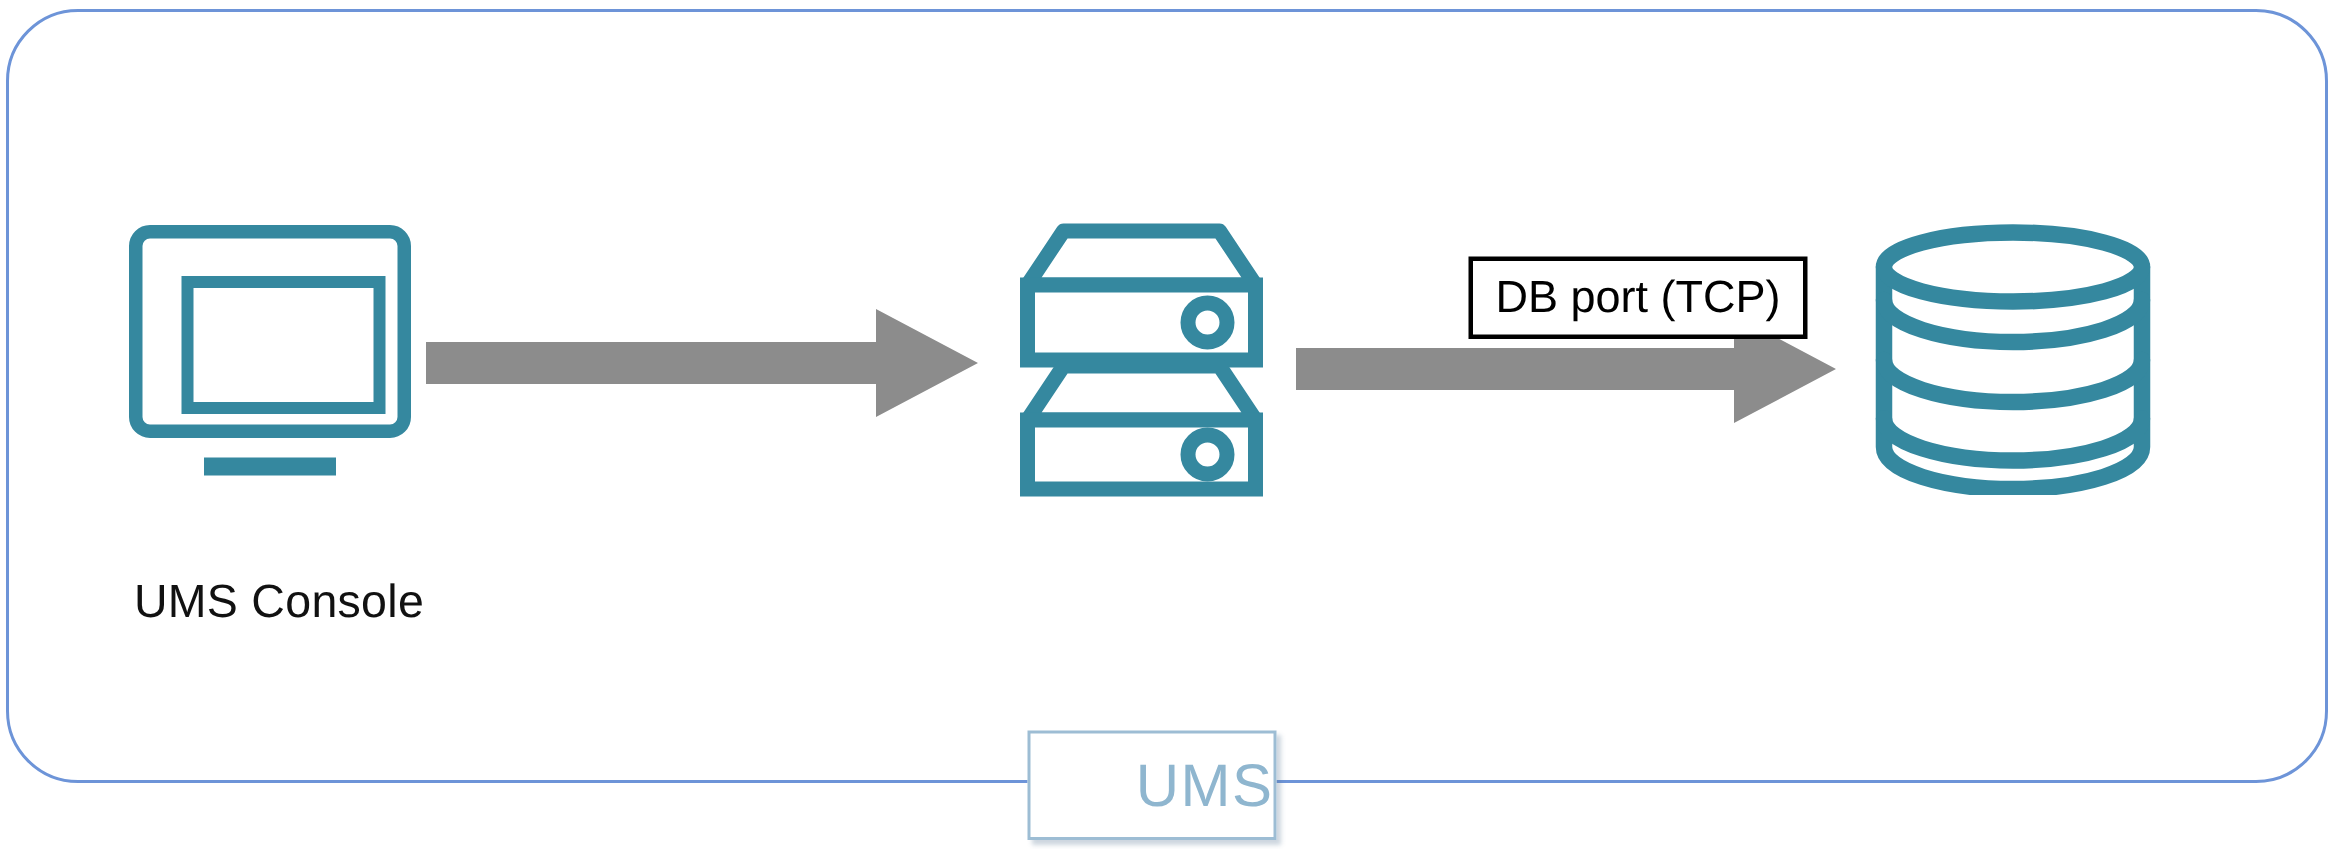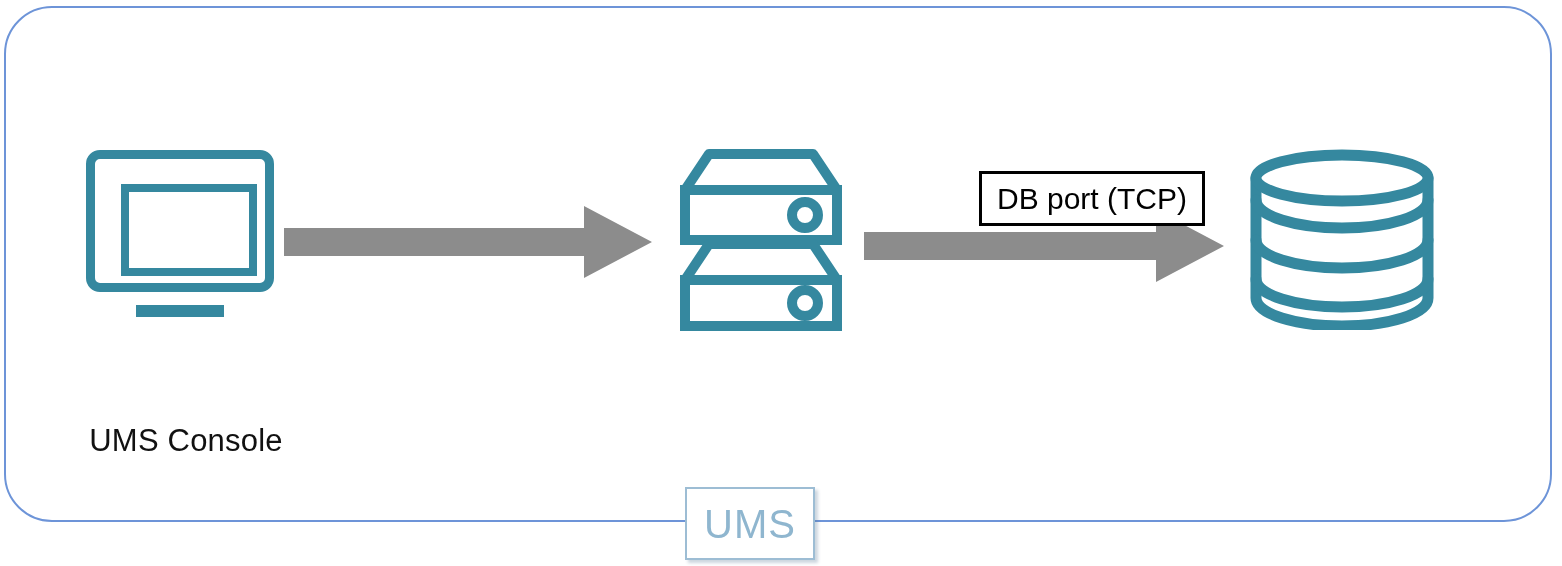--- a/index.html
+++ b/index.html
@@ -87,28 +87,28 @@
     white-space: nowrap;
     padding: 0 10px;
   }
   .port-label-1 { left: 481px; top: 140px; width: 158px; height: 55px; }
   .port-label-2 { left: 979px; top: 146px; width: 226px; height: 55px; margin-top: 25px; }
   
   .ums-badge {
     position: absolute;
     left: 685px;
     top: 487px;
-    width: 130px;
+    width: 166px;
     height: 73px;
     border: 2px solid #9dbdd4;
     background: #ffffff;
     box-sizing: border-box;
     display: flex;
     align-items: center;
-    justify-content: center;
+    justify-content: flex-end;
     box-shadow: 3px 3px 3px rgba(90,120,150,0.30);
   }
   .ums-badge-text {
     font-size: 40px;
     color: #8fb6cf;
     letter-spacing: 1px;
     line-height: 1;
     font-family: "Liberation Sans", sans-serif;
   }
 </style>
@@ -118,21 +118,21 @@
 <div class="canvas">
 
   <div class="diagram-frame"></div>
 
   <div class="node monitor-wrap">
     <div class="monitor-outer">
       <div class="monitor-screen"></div>
     </div>
     <div class="monitor-stand"></div>
   </div>
-  <div class="node-caption" style="left:36px; top:383px; width:300px;margin-top:40px;">UMS Console</div>
+  <div class="node-caption" style="left:36px; top:383px; width:300px;">UMS Console</div>
 
   <div class="node server-wrap">
     <svg width="196" height="192" viewBox="0 0 196 192">
 
       <path d="M22,50 L46,14 L150,14 L174,50 Z" fill="#ffffff" stroke="#35889f" stroke-width="10" stroke-linejoin="round"></path>
       <rect x="22" y="50" width="152" height="50" fill="#ffffff" stroke="#35889f" stroke-width="10"></rect>
       <circle cx="142" cy="75" r="13" fill="none" stroke="#35889f" stroke-width="10"></circle>
 
       <path d="M22,140 L46,104 L150,104 L174,140 Z" fill="#ffffff" stroke="#35889f" stroke-width="10" stroke-linejoin="round"></path>
       <rect x="22" y="140" width="152" height="46" fill="#ffffff" stroke="#35889f" stroke-width="10"></rect>

